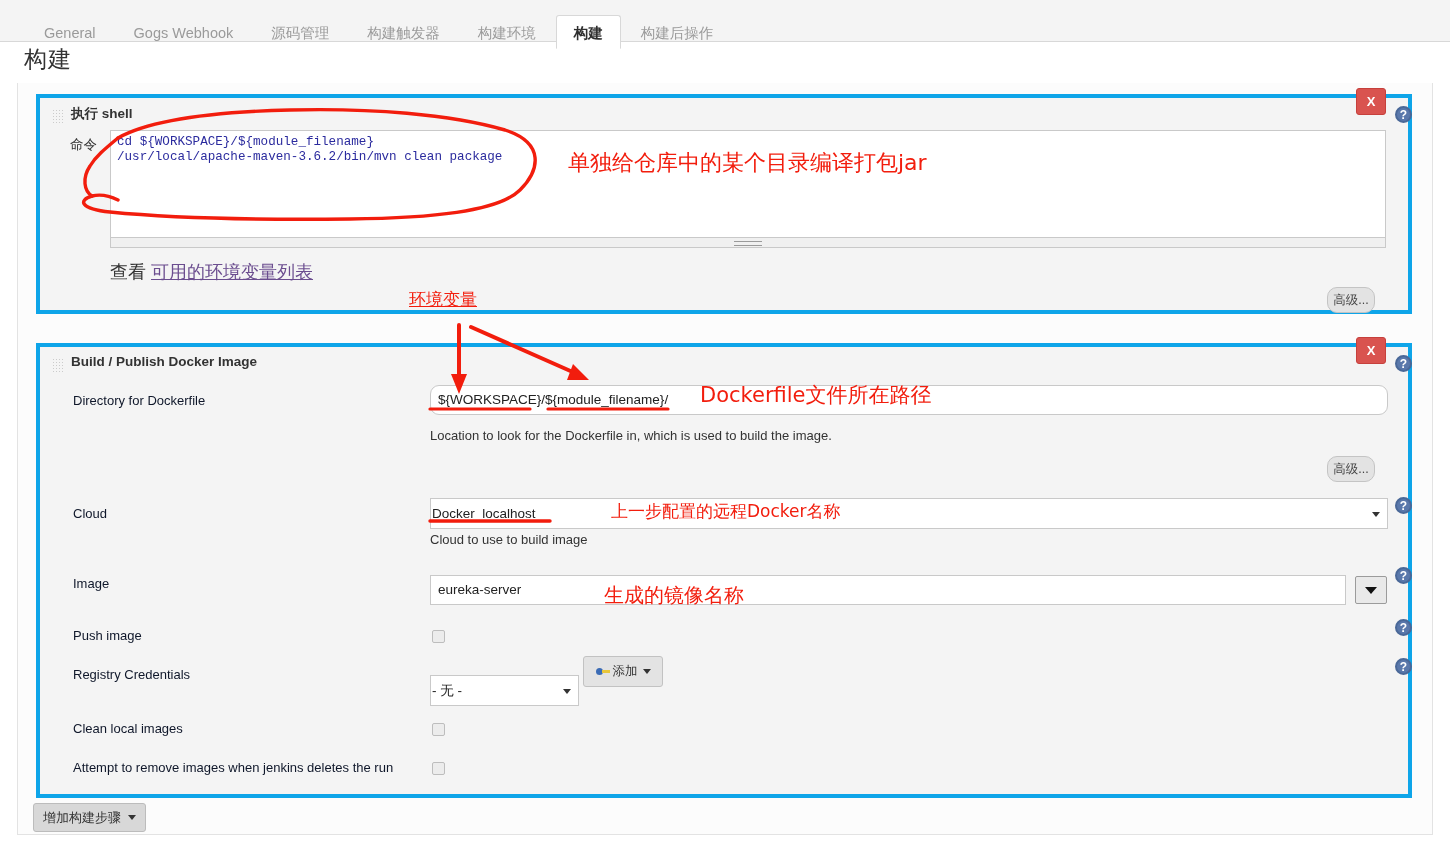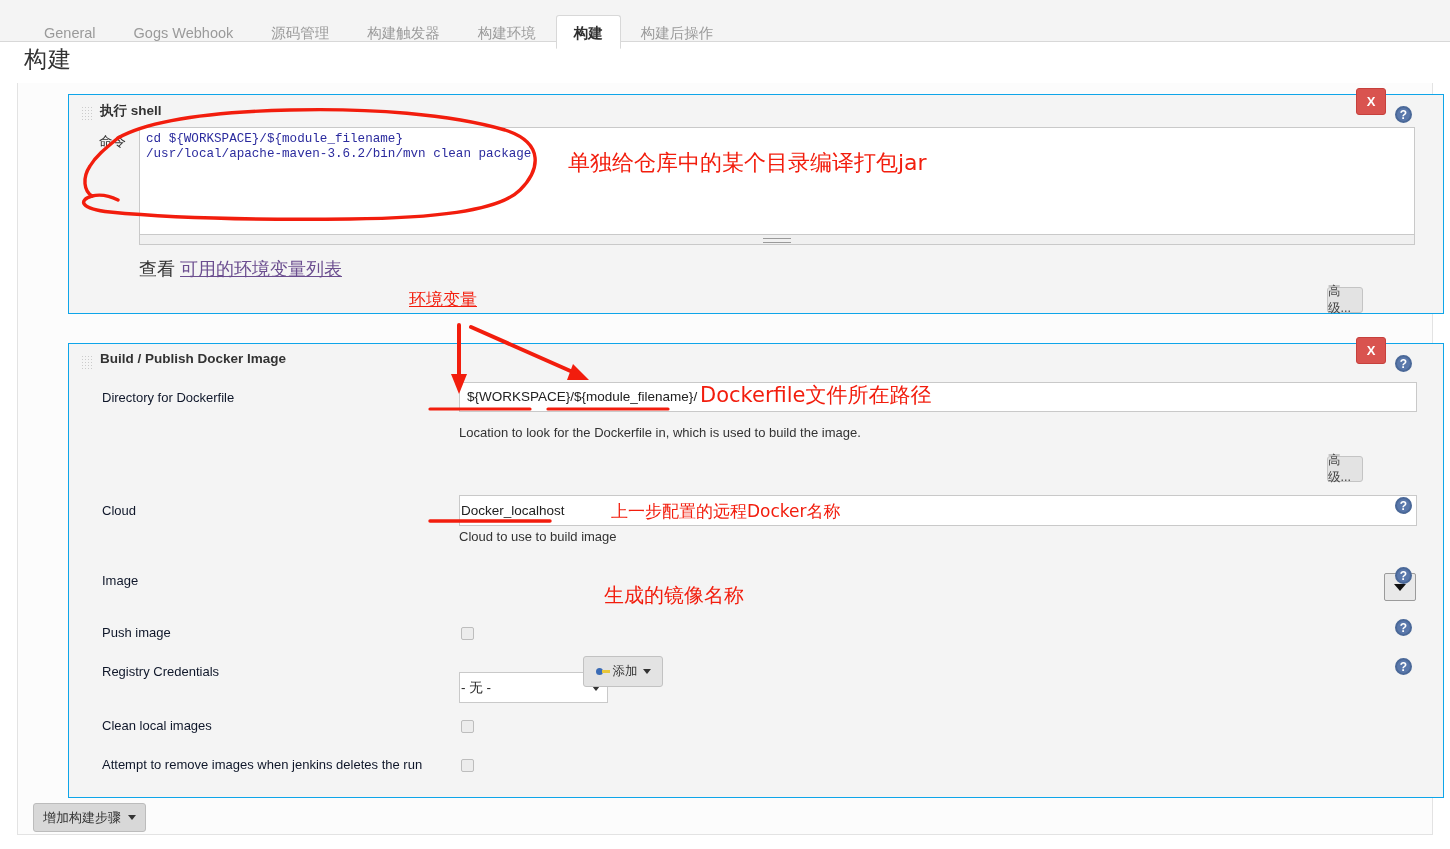--- a/index.html
+++ b/index.html
@@ -46,22 +46,21 @@
     background: #fcfcfc;
     border-left: 1px solid #e3e3e3;
     border-right: 1px solid #e3e3e3;
     border-bottom: 1px solid #e3e3e3;
   }
 
   
   .block {
     position: absolute;
     background: #f4f4f4;
-    border: 1px solid #0ea5e9;
-    margin-left: 32px;
+    border: 4px solid #0ea5e9;
   }
   #block-shell { left: 36px; top: 94px; width: 1376px; height: 220px; }
   #block-docker { left: 36px; top: 343px; width: 1376px; height: 455px; }
 
   .grip {
     position: absolute; left: 12px; top: 11px;
     width: 13px; height: 15px;
     background-image:
       radial-gradient(#c9c9c9 42%, transparent 45%);
     background-size: 3px 3px;
@@ -140,22 +139,22 @@
     border: 1px solid #c9c9c9;
     height: 30px; line-height: 28px;
     padding: 0 7px;
     font-size: 13.5px; color: #222;
     white-space: nowrap; overflow: hidden;
   }
   .field-desc {
     position: absolute; font-size: 13px; color: #333;
   }
   .adv-btn {
-    position: absolute; width: 36px; height: 26px;
-    background: #e3e3e3; border: 1px solid #c4c4c4; border-radius: 3px;
+    position: absolute; width: 48px; height: 26px;
+    background: #e3e3e3; border: 1px solid #c4c4c4; border-radius: 10px;
     font-size: 12.5px; color: #444;
     display: flex; align-items: center; justify-content: center;
     cursor: pointer; user-select: none;
   }
   .select-box {
     position: absolute;
     background: #ffffff; border: 1px solid #c9c9c9;
     height: 31px; font-size: 13.5px; color: #222;
     padding: 0 1px; line-height: 29px;
     cursor: pointer; user-select: none;
@@ -273,31 +272,32 @@
   <div class="x-btn" style="left:1356px; top:88px;">X</div>
   <div class="help-icon" style="left:1395px; top:106px;">?</div>
 
   <div class="adv-btn" style="left:1327px; top:287px;">高级...</div>
 
   <div class="block" id="block-docker">
     <div class="grip"></div>
     <div class="block-title">Build / Publish Docker Image</div>
 
     <div class="row-label" style="left:33px; top:46px;">Directory for Dockerfile</div>
-    <div class="txt-input" style="left:390px; top:38px; width:958px;">${WORKSPACE}/${module_filename}/</div>
+    <div class="txt-input" style="left:390px; top:38px; width:958px;border-radius:9px;">${WORKSPACE}/${module_filename}/</div>
     <div class="field-desc" style="left:390px; top:81px;">Location to look for the Dockerfile in, which is used to build the image.</div>
 
     <div class="row-label" style="left:33px; top:159px;">Cloud</div>
     <div class="select-box" style="left:390px; top:151px; width:958px;">
       <span>Docker_localhost</span>
       <span class="caret"></span>
     </div>
     <div class="field-desc" style="left:390px; top:185px;">Cloud to use to build image</div>
 
     <div class="row-label" style="left:33px; top:229px;">Image</div>
+    <div class="txt-input" style="left:390px; top:228px; width:916px;">eureka-server</div>
     <div class="dd-btn" style="left:1315px; top:229px;"></div>
 
     <div class="row-label" style="left:33px; top:281px;">Push image</div>
     <div class="checkbox" style="left:392px; top:283px;"></div>
 
     <div class="row-label" style="left:33px; top:320px;">Registry Credentials</div>
     <div class="select-box" style="left:390px; top:328px; width:149px;">
       <span>- 无 -</span>
       <span class="caret"></span>
     </div>

